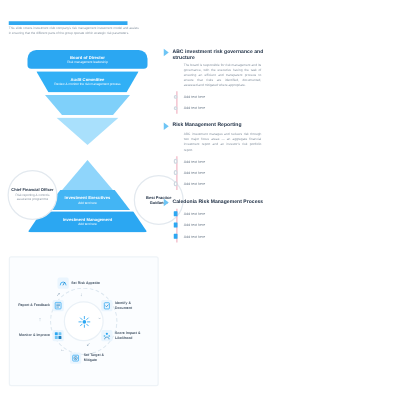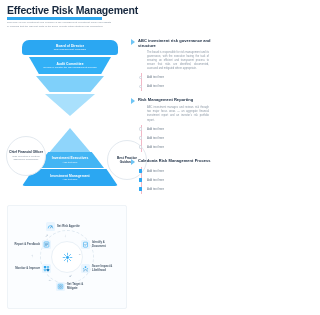--- a/index.html
+++ b/index.html
@@ -143,21 +143,20 @@
   .nlabel{font-size:2.8px;line-height:1.3;color:#4a5a6b;font-weight:bold;width:26px;}
   .node.rev .nlabel{text-align:right;}
   .arrow{position:absolute;font-size:4px;color:#9fb3c4;line-height:1;}
 </style>
 </head>
 <body>
 
 <div class="page">
 
   <div class="header">
-    <div class="title">Effective Risk Management</div>
     <div class="title-rule"></div>
     <div class="intro">This slide covers investment club company's risk management investment model and assists in ensuring that the different parts of the group operate within strategic risk parameters.</div>
   </div>
 
   <div class="funnel">
 
     <div class="band b1">
       <div class="bt">Board of Director</div>
       <div class="bs">Risk management leadership</div>
     </div>

